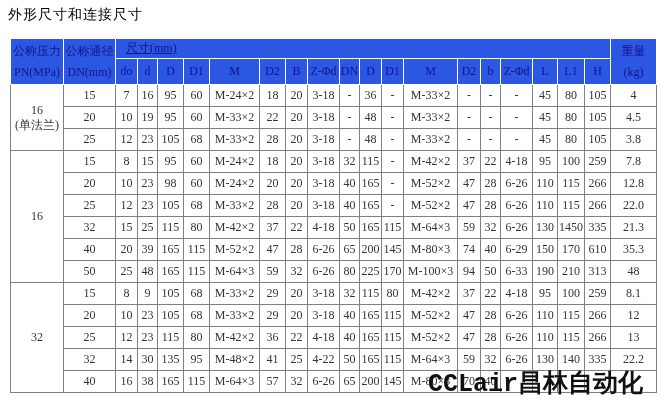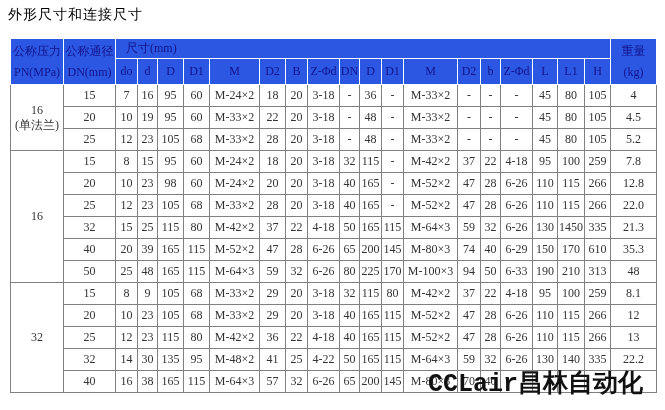--- a/index.html
+++ b/index.html
@@ -22,21 +22,21 @@
   table{
     border-collapse:collapse;table-layout:fixed;width:646px;
     font-family:"Liberation Serif","DejaVu Serif",serif;
   }
   th{
     background:var(--header-bg);color:var(--header-text);
     border:1px solid #ffffff;font-weight:normal;font-size:12px;
     padding:0;text-align:center;overflow:hidden;white-space:nowrap;
   }
   thead{border:1px solid var(--grid);}
-  th.size-th{text-align:left;padding-left:10px;height:19px;}
+  th.size-th{text-align:left;padding-left:10px;height:19px;text-decoration:underline;}
   th.sub-th{height:25px;}
   th.two-line span{display:block;line-height:21px;}
   td{
     border:1px solid var(--grid);color:var(--body-text);
     font-size:12px;text-align:center;height:21px;padding:0 1px;
     overflow:hidden;white-space:nowrap;background:#ffffff;
   }
   td.pressure-cell div{line-height:15px;font-size:12px;}
   .watermark{
     position:absolute;left:428px;top:366px;z-index:5;
@@ -174,21 +174,21 @@
           <td>-</td>
           <td>48</td>
           <td>-</td>
           <td>M-33×2</td>
           <td>-</td>
           <td>-</td>
           <td>-</td>
           <td>45</td>
           <td>80</td>
           <td>105</td>
-          <td>5.2</td>
+          <td>3.8</td>
         </tr>
         <tr>
           <td rowspan="6" class="pressure-cell">
             <div>16</div>
           </td>
           <td>15</td>
           <td>8</td>
           <td>15</td>
           <td>95</td>
           <td>60</td>

